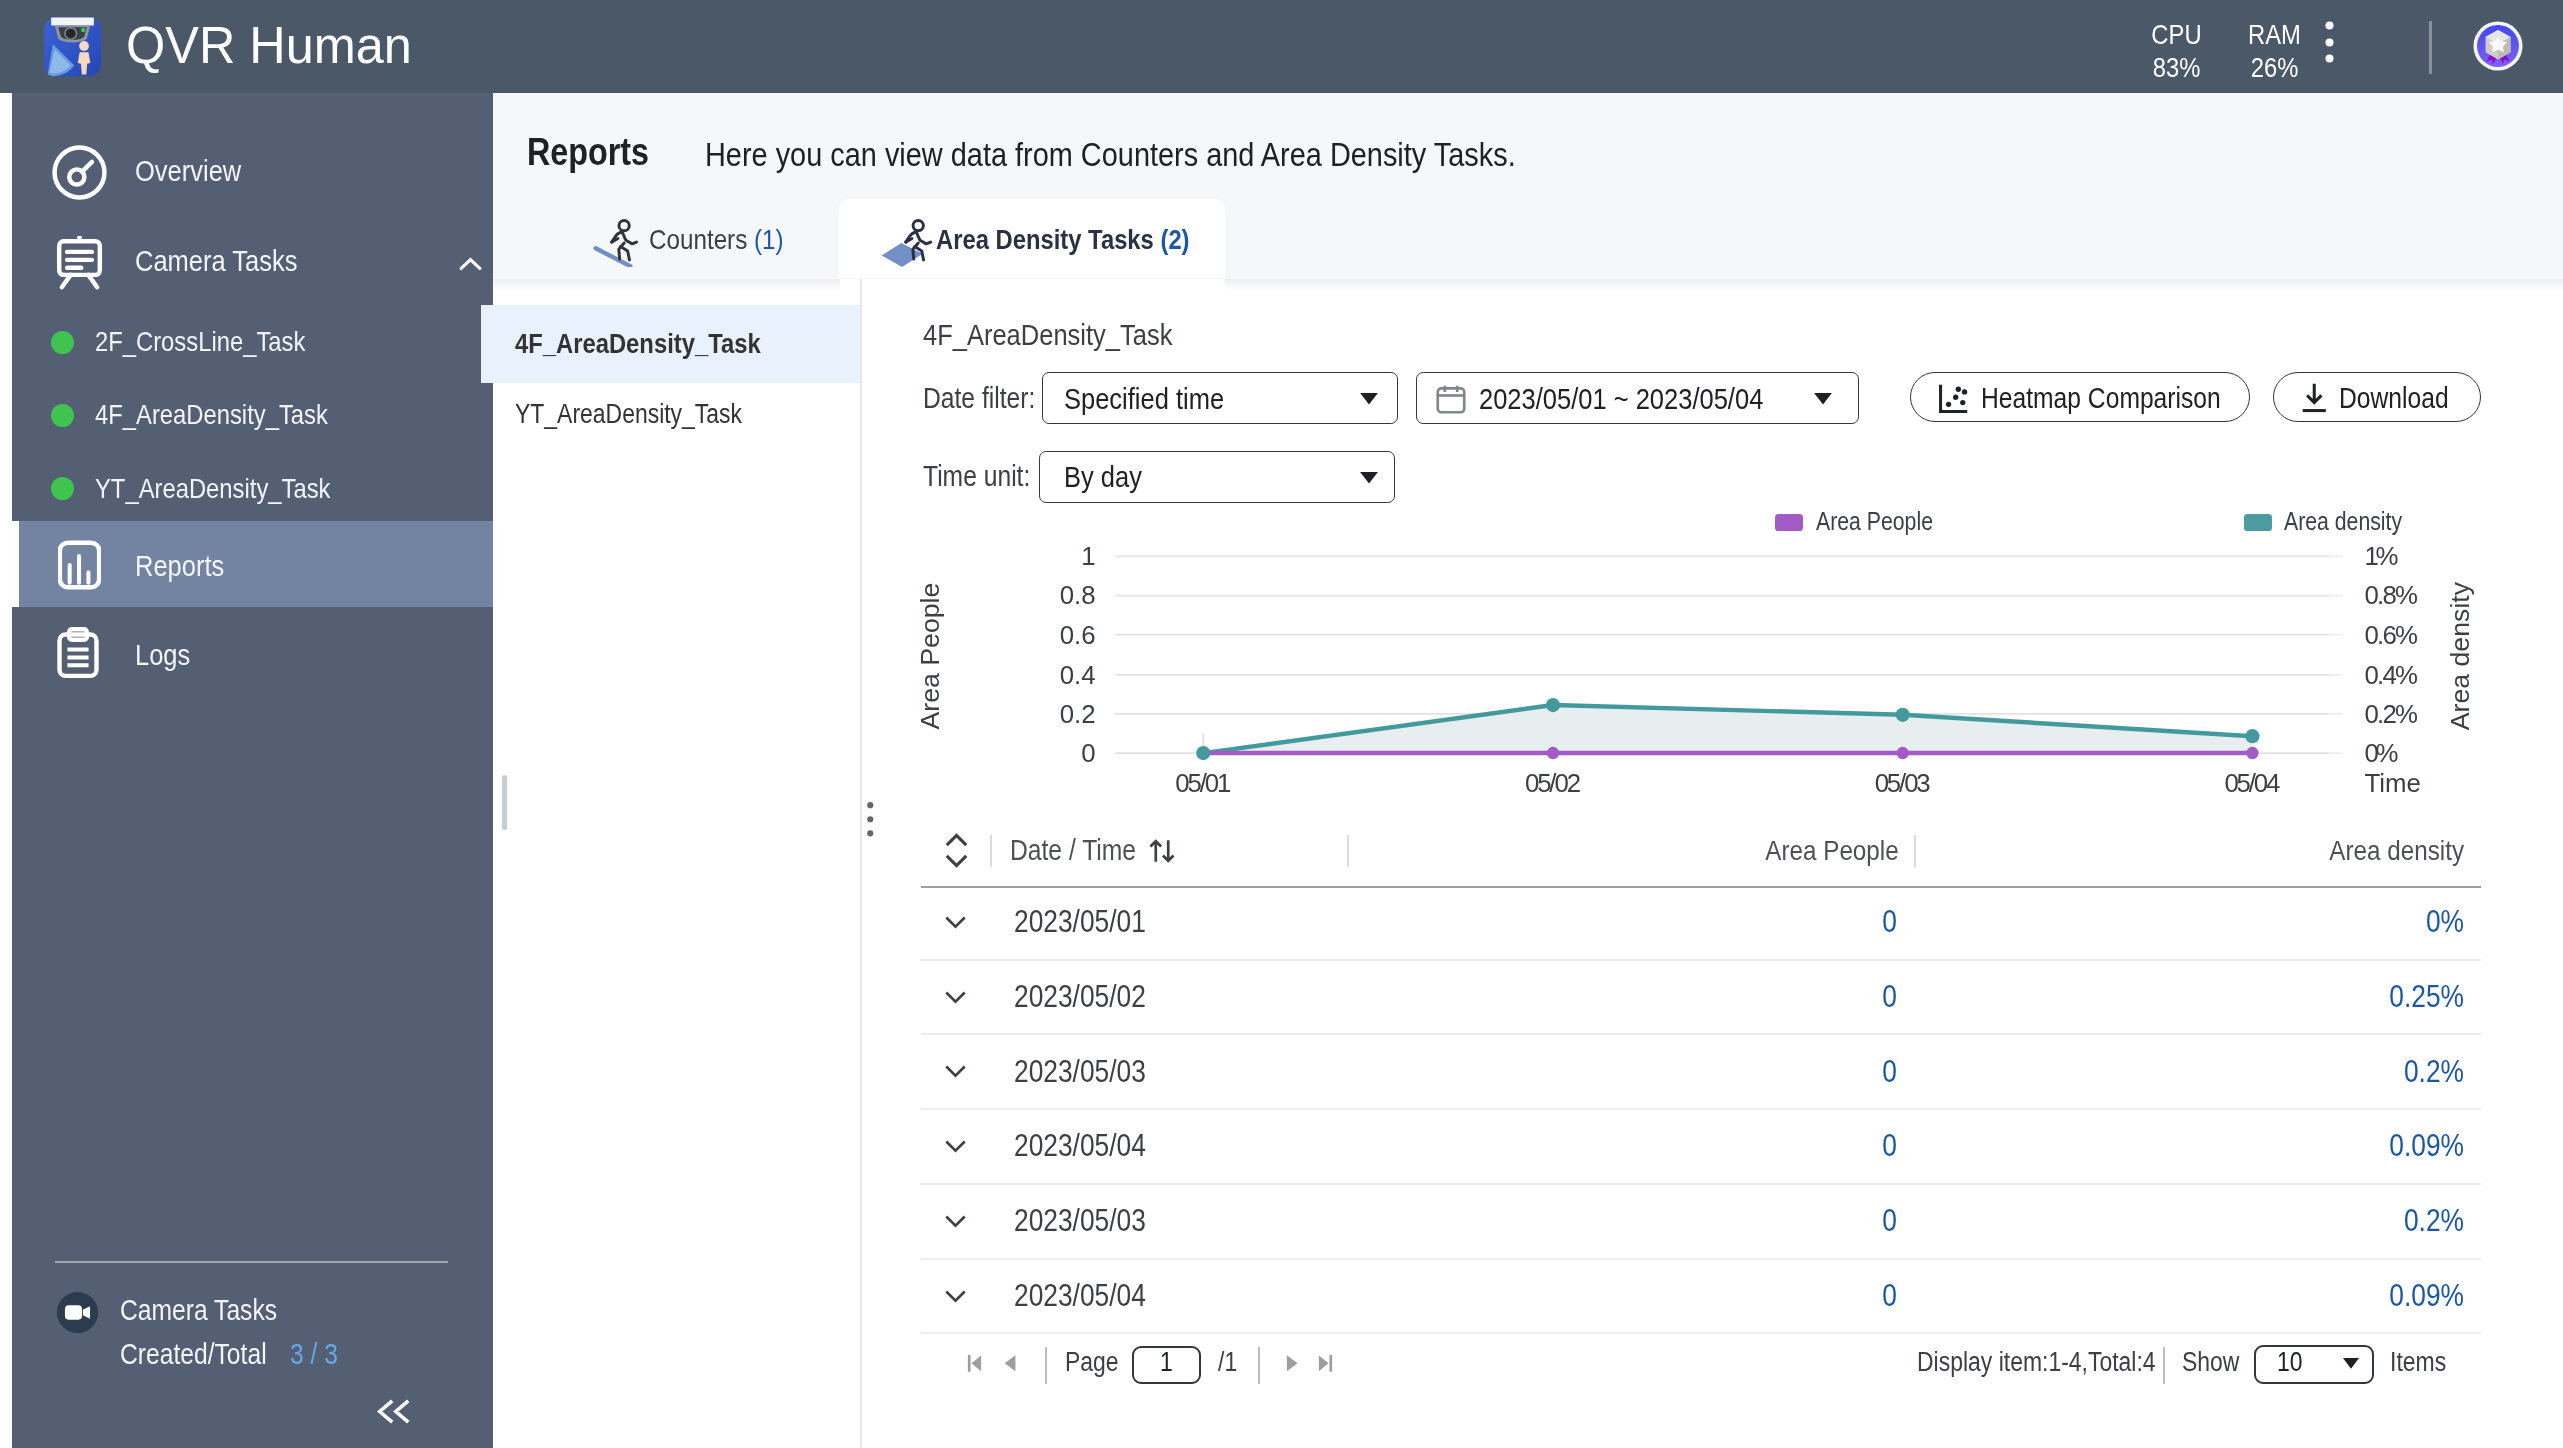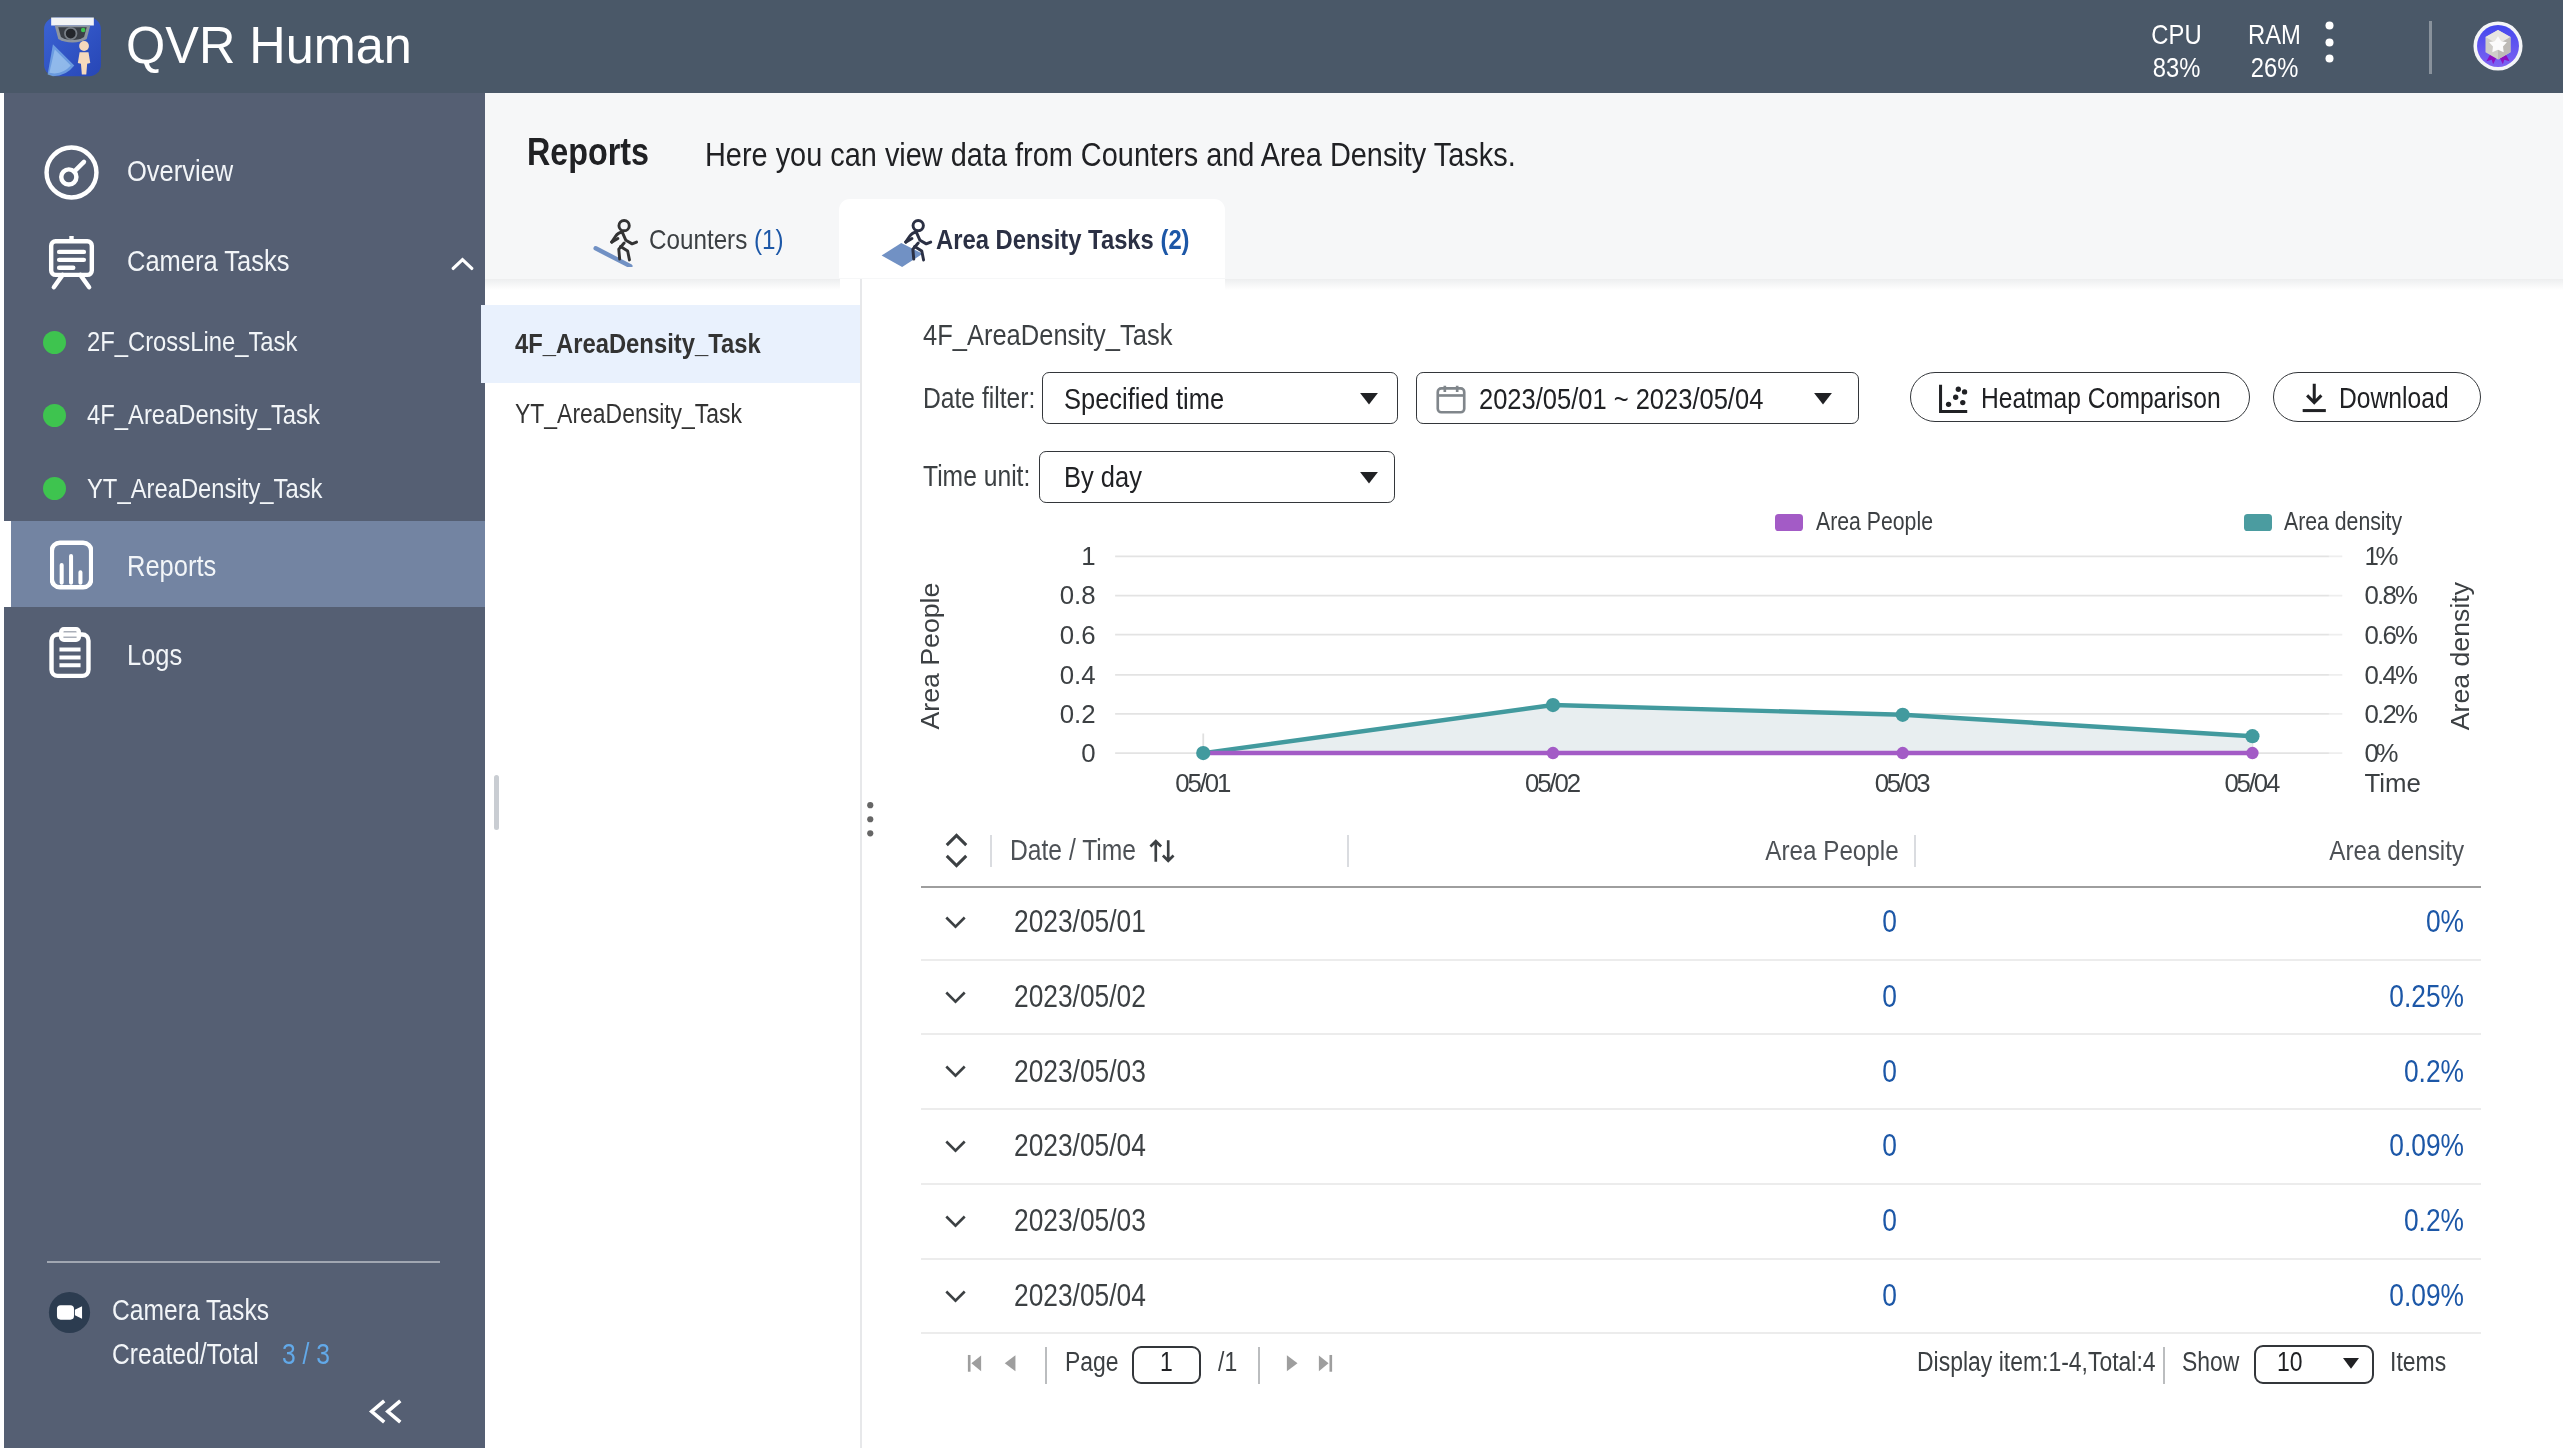--- a/index.html
+++ b/index.html
@@ -4,21 +4,21 @@
 <style>
   * { margin:0; padding:0; box-sizing:border-box; }
   html,body { width:2563px; height:1449px; overflow:hidden; background:#fff;
     font-family:"Liberation Sans", sans-serif; }
   .abs { position:absolute; }
   .t  { position:absolute; white-space:nowrap; transform:scaleX(0.85); transform-origin:0 50%; height:39px; line-height:39px; margin-top:-19.6px; }
   .tc { position:absolute; white-space:nowrap; transform:scaleX(0.85); transform-origin:50% 50%; text-align:center; height:39px; line-height:39px; margin-top:-19.6px; }
   .tr { position:absolute; white-space:nowrap; transform:scaleX(0.85); transform-origin:100% 50%; text-align:right; height:39px; line-height:39px; margin-top:-19.6px; }
   .tc2 { position:absolute; white-space:nowrap; transform:scaleX(0.85); transform-origin:50% 0; text-align:center; }
   #topbar { position:absolute; left:0; top:0; width:2563px; height:93px; background:#4a5868; }
-  #sidebar { position:absolute; left:4px; top:93px; width:481px; height:1356px; background:#555f73; }
+  #sidebar { position:absolute; left:12px; top:93px; width:481px; height:1356px; background:#555f73; }
   .sbtext { color:#f2f5f8; font-size:30px; }
   #headband { position:absolute; left:481px; top:93px; width:2083px; height:186px; background:#f6f7f8; }
   #content { position:absolute; left:481px; top:279px; width:2083px; height:1170px; background:#fff; }
 </style>
 </head>
 <body>
 <div id="headband"></div>
 <div id="content"></div>
 <div class="abs" style="left:481px; top:279px; width:359px; height:10.7px; background:linear-gradient(#edeeef,#ffffff);"></div>
 <div class="abs" style="left:1225px; top:279px; width:1338px; height:10.7px; background:linear-gradient(#edeeef,#ffffff);"></div>

